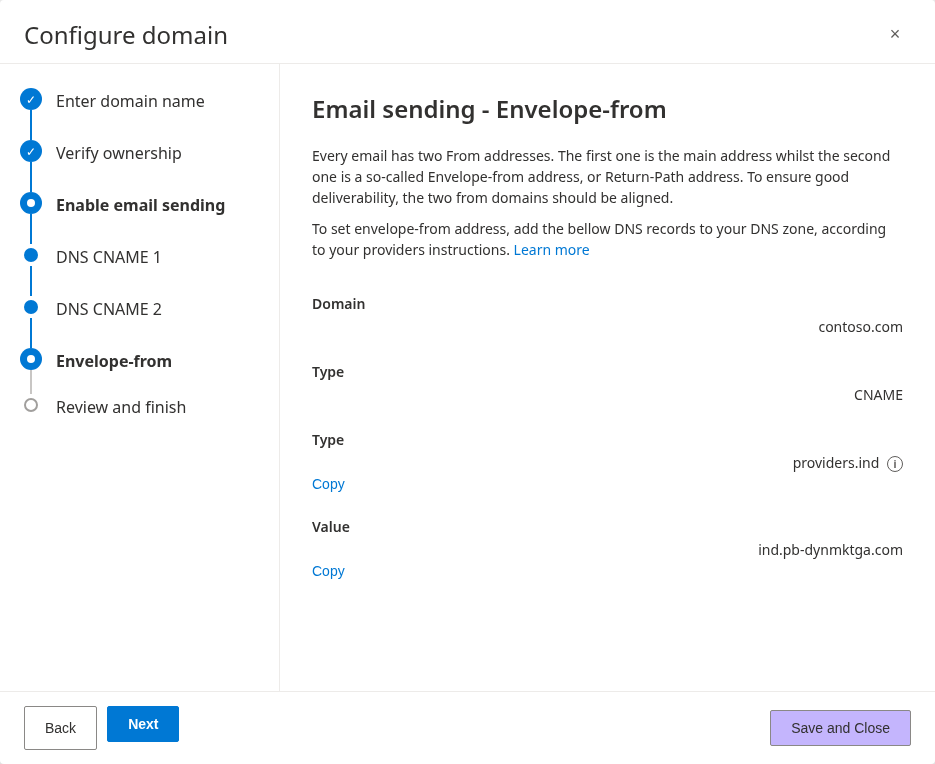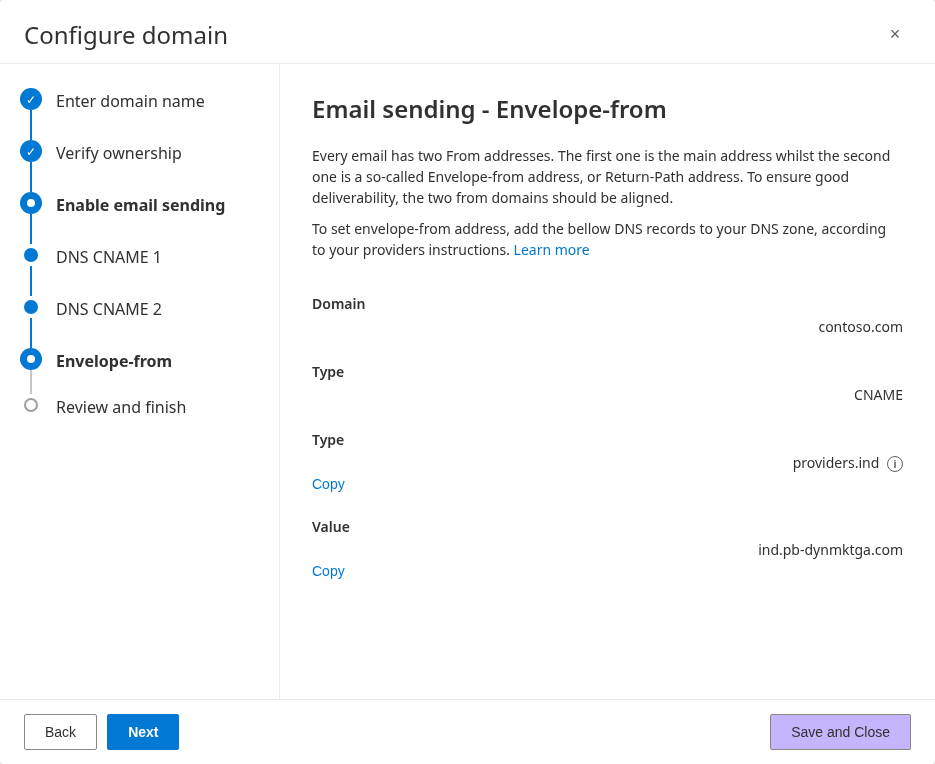--- a/index.html
+++ b/index.html
@@ -242,21 +242,21 @@
     }
 
     .btn-back {
       padding: 6px 20px;
       background: #fff;
       border: 1px solid #8a8886;
       border-radius: 2px;
       font-size: 14px;
       color: #323130;
       cursor: pointer;
-      height: 36px;
+      height: 44px;
     }
 
     .btn-next {
       padding: 0 20px;
       background: #0078d4;
       border: 1px solid #0078d4;
       border-radius: 2px;
       font-size: 14px;
       color: #fff;
       cursor: pointer;

